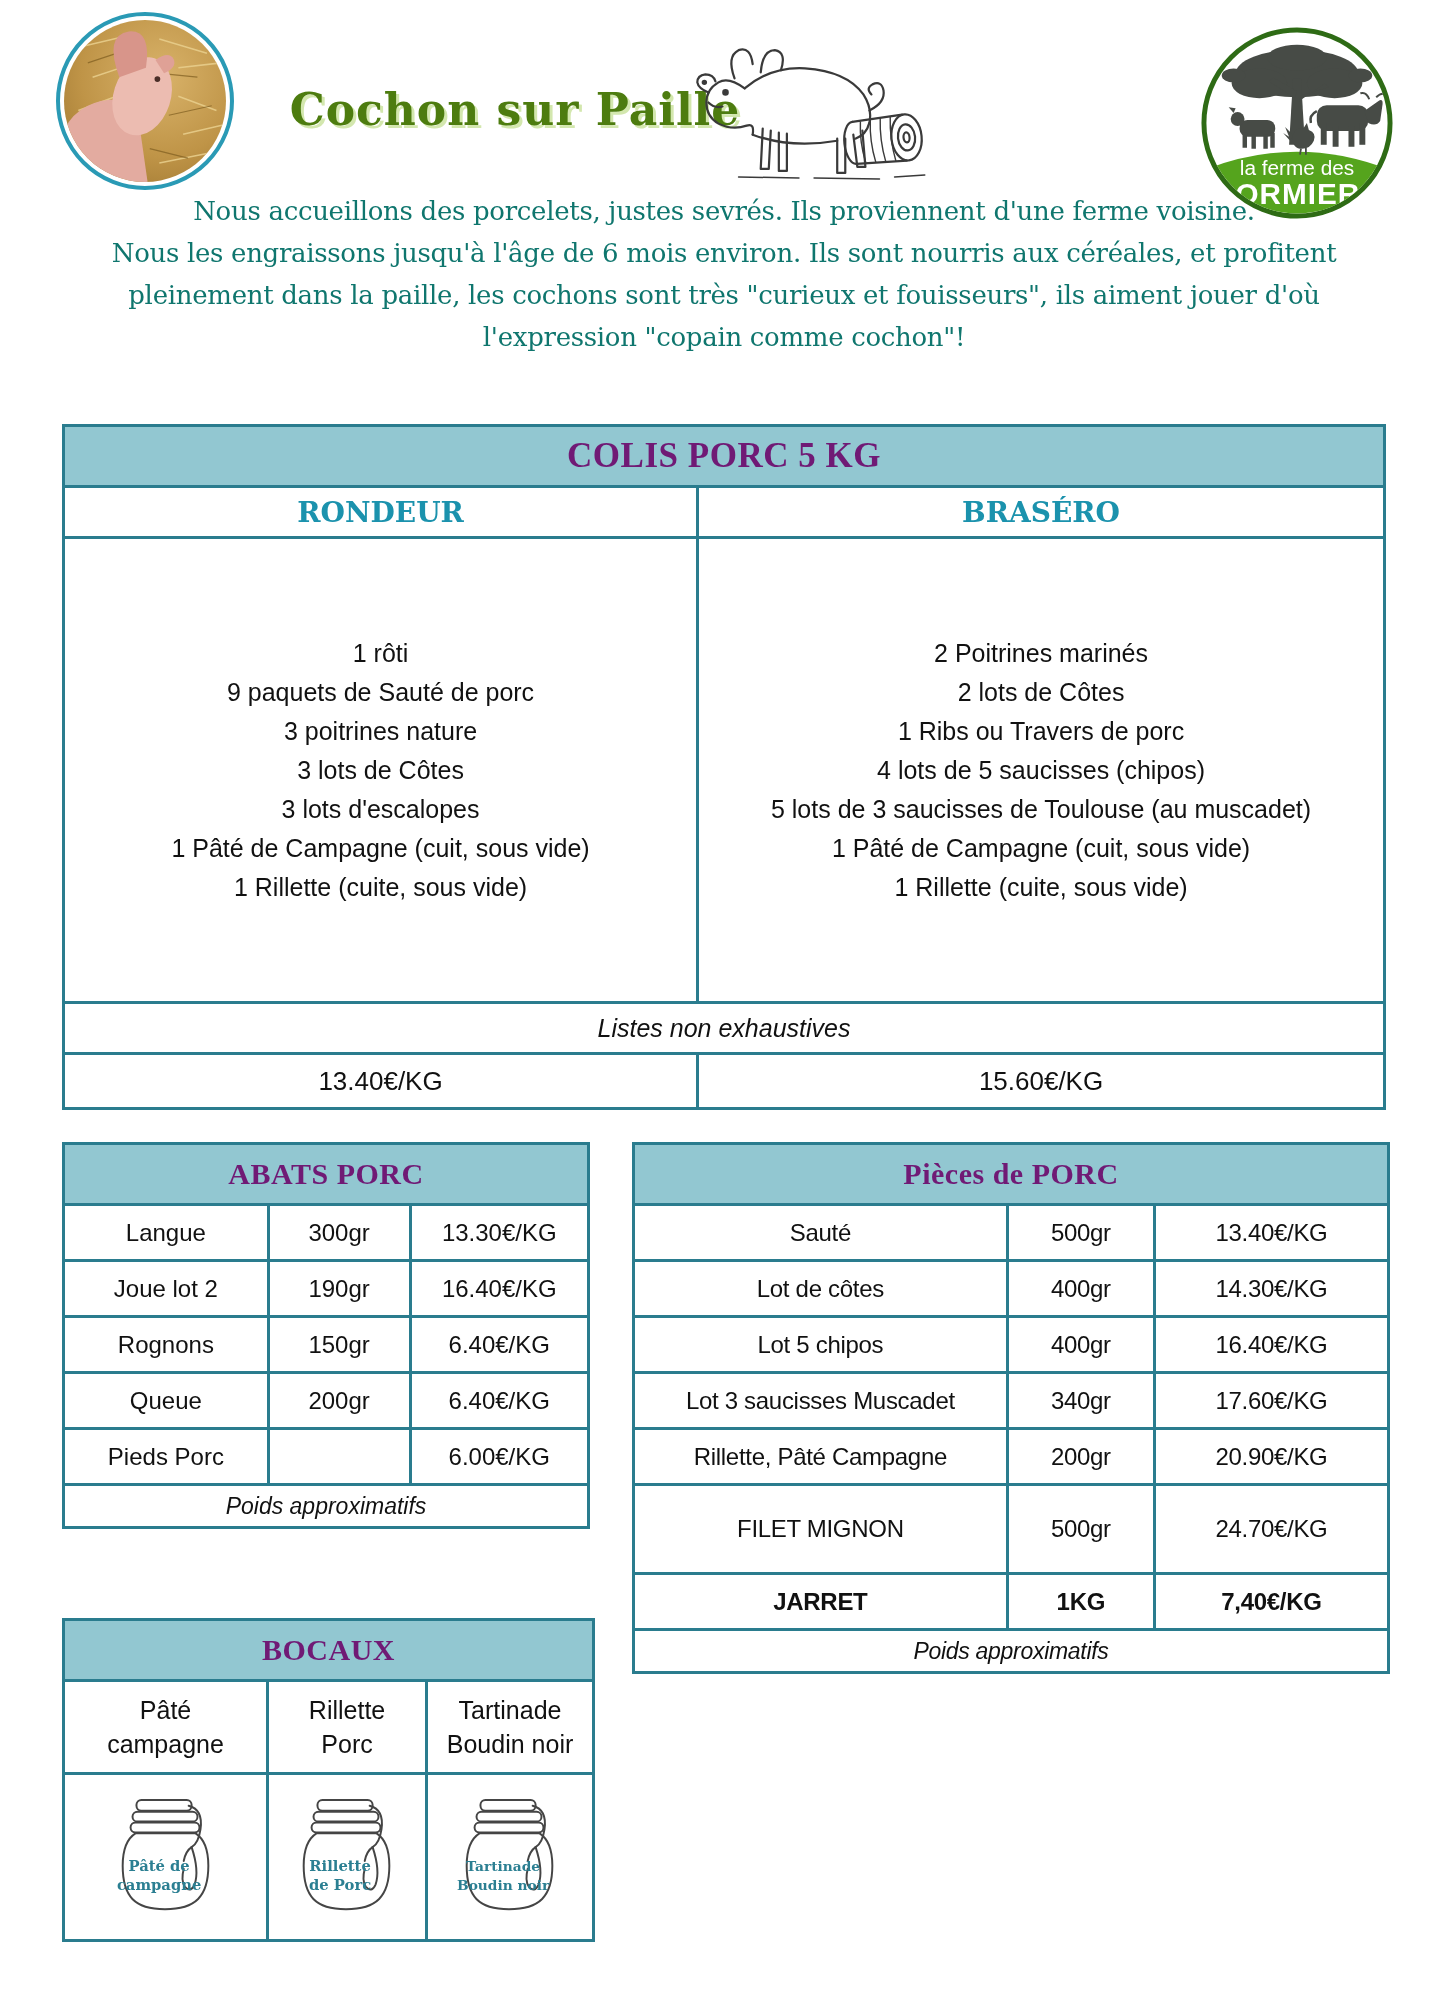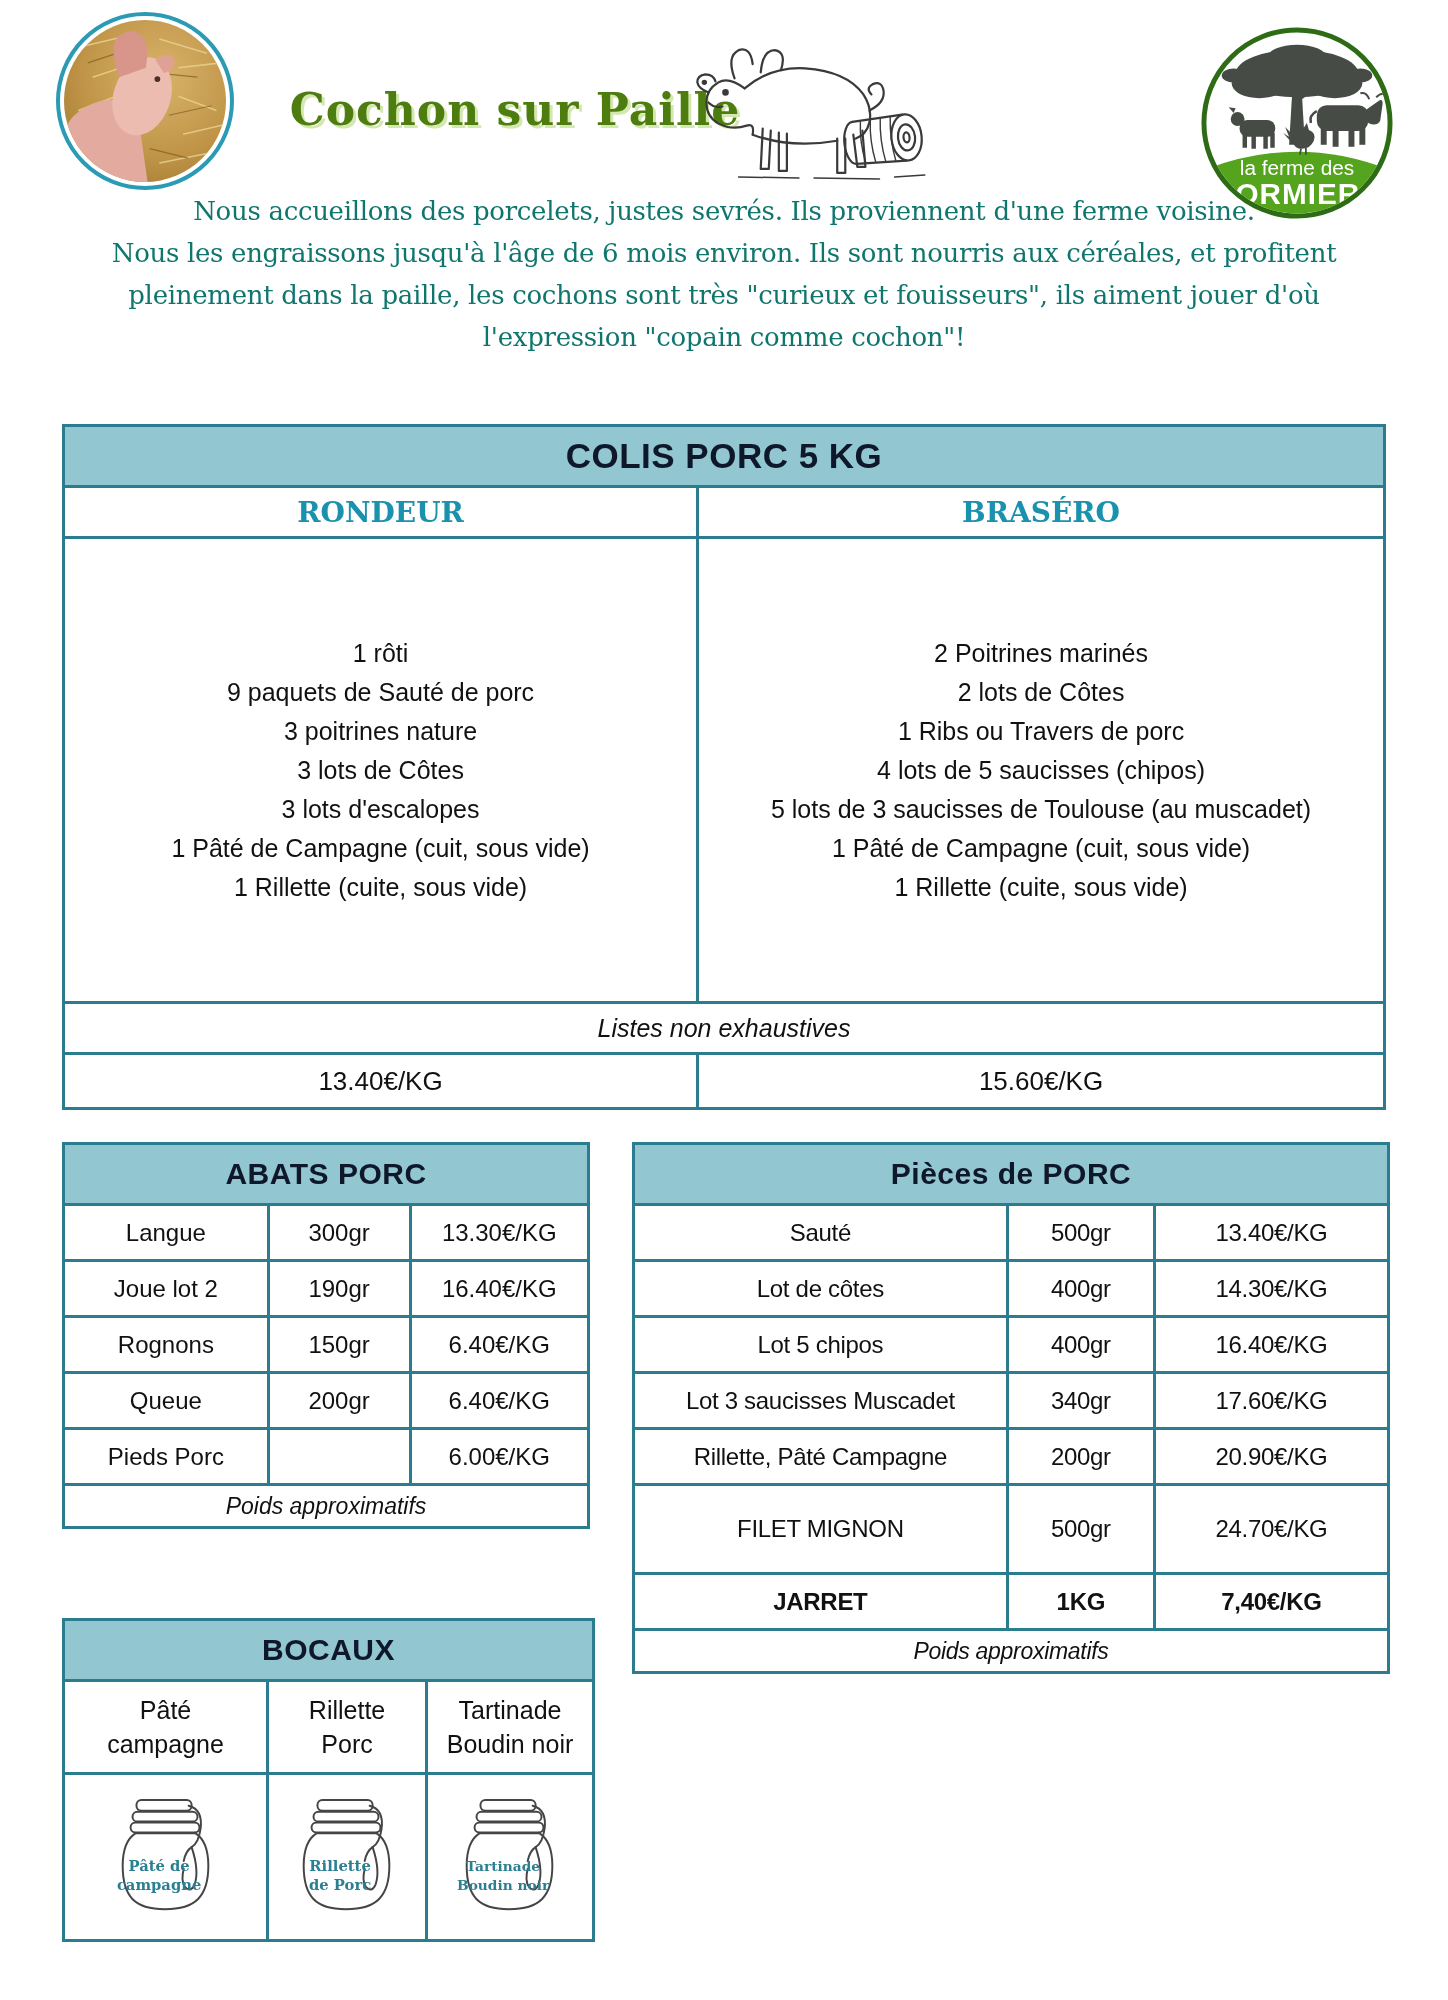--- a/index.html
+++ b/index.html
@@ -25,22 +25,22 @@
   .farm-logo  { position:absolute; left:1198px; top:24px; width:198px; height:198px; }
   .intro {
     position:absolute; left:60px; top:190px; width:1328px; text-align:center;
     font-family:"DejaVu Serif", serif; font-size:26px; line-height:42px;
     color:#0f766e; letter-spacing:-0.3px;
   }
   
   table { border-collapse:collapse; table-layout:fixed; position:absolute; background:#fff; }
   td,th { border:3px solid #2a7c8e; text-align:center; vertical-align:middle; padding:0 4px; overflow:hidden; }
   tr.band td, tr.band th {
-    background:#92c7d1; color:#0f172a;
-    font-family:Liberation Sans, sans-serif; font-weight:bold; letter-spacing:0.5px;
+    background:#92c7d1; color:#701a75;
+    font-family:Liberation Serif, serif; font-weight:bold; letter-spacing:0.5px;
   }
   .italic-note { font-style:italic; font-family:"Liberation Sans", sans-serif;margin-top:8px; }
   
   .colis { left:62px; top:424px; width:1324px; }
   .colis tr.band td { height:58px; font-size:35px; }
   .colis tr.heads td { height:48px; font-family:"DejaVu Serif", serif; font-weight:bold; font-size:28px; color:#1b92ad;margin-top:21px; }
   .colis tr.content td { height:462px; font-size:25px; }
   .colis tr.content .line { line-height:39px; }
   .colis tr.note td { height:48px; font-size:25px; }
   .colis tr.price td { height:52px; font-size:26px; }

